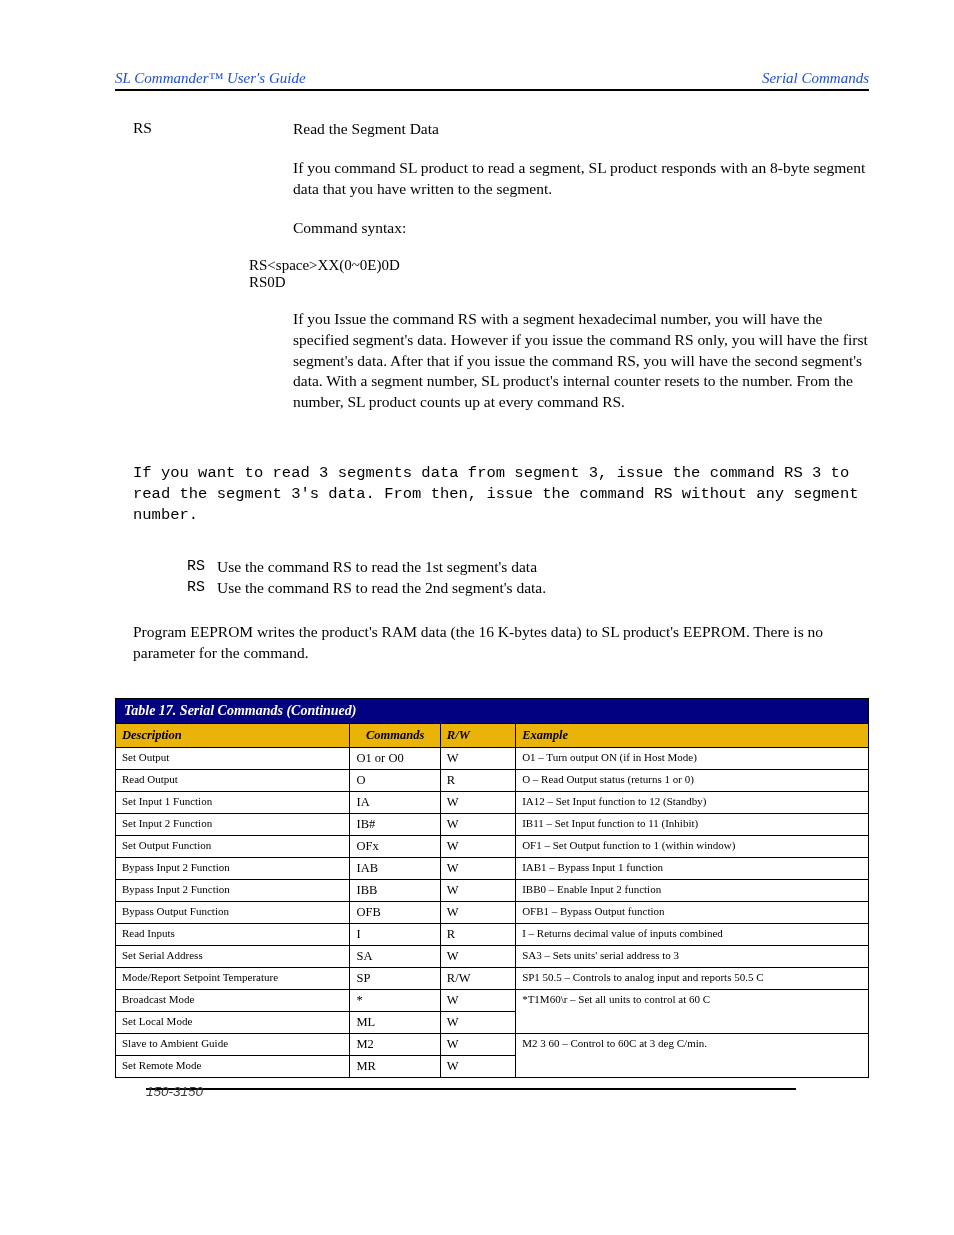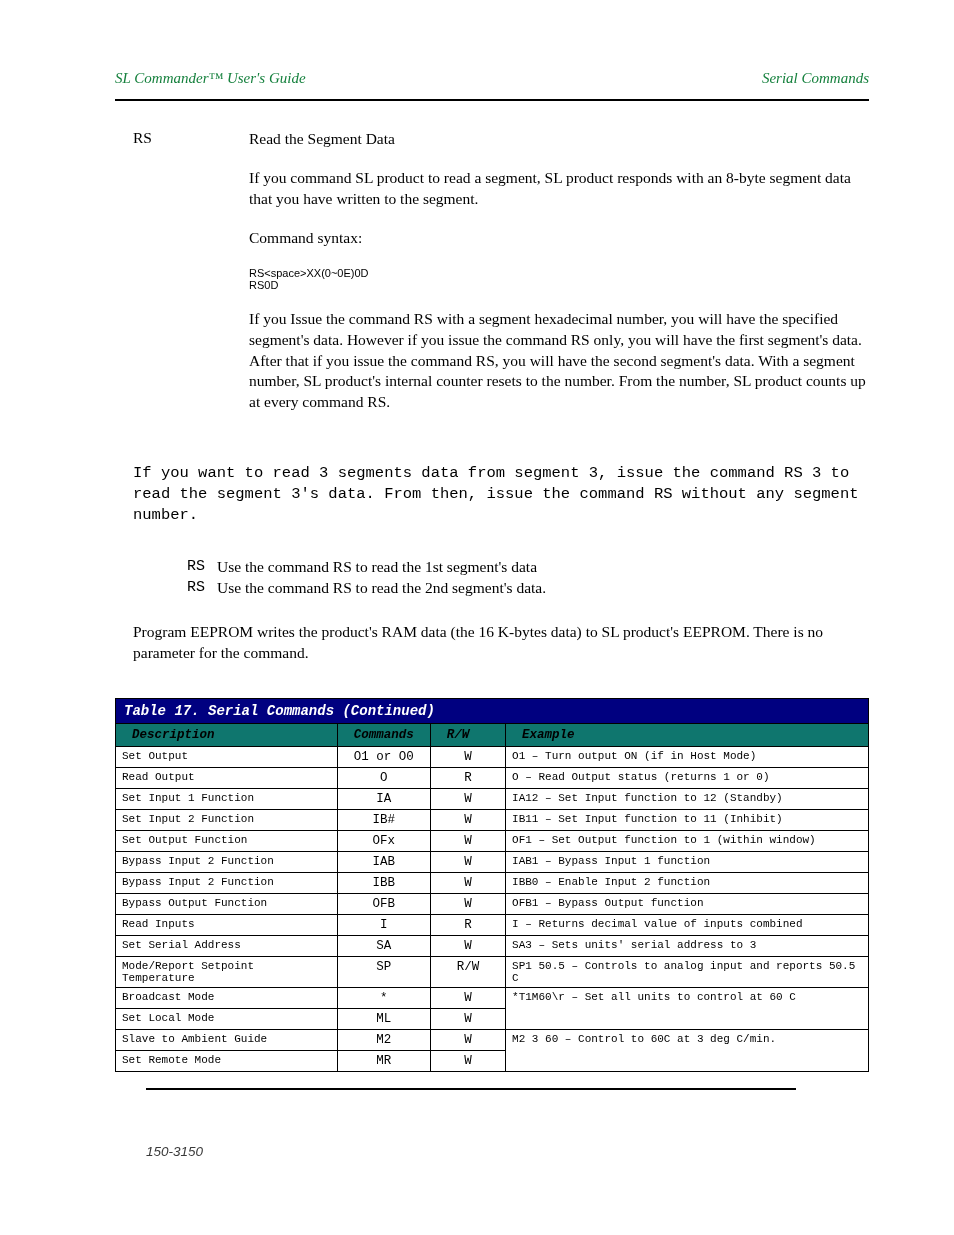--- a/index.html
+++ b/index.html
@@ -11,39 +11,39 @@
       position: relative;
     }
     .page {
       padding: 70px 85px 0 115px;
     }
     .header-row {
       display: flex;
       justify-content: space-between;
       font-style: italic;
       font-size: 15px;
-      color: #15803d;
-      margin-bottom: 12px;
+      color: #1d4ed8;
+      margin-bottom: 2px;
     }
     .header-rule {
       border: 0;
       border-top: 2px solid #000;
       margin-bottom: 28px;
     }
     .sec-rs {
       display: flex;
       gap: 46px;
       font-size: 15.5px;
       margin-left: 18px;
       margin-bottom: 32px;
     }
     .sec-rs .label { width: 70px; }
     .sec-rs .body { flex: 1; }
-    .sec-rs .body p { margin-bottom: 18px; line-height: 1.35; }
-    .mono { font-family: Liberation Sans, sans-serif; font-size: 11px; white-space: pre; }
+    .sec-rs .body p { margin-bottom: 18px; line-height: 1.35; margin-left: 44px; }
+    .mono { font-family: Liberation Serif, serif; font-size: 15px; white-space: pre; }
 
     .sec-ex {
       display: flex;
       gap: 14px;
       font-size: 15.5px;
       margin-left: 18px;
       margin-bottom: 22px;
     }
     .sec-ex .label { width: 102px; }
     .sec-ex .body { flex: 1; }
@@ -53,58 +53,58 @@
     .ex-row .desc { }
 
     .sec-pe { margin-left: 18px; font-size: 15.5px; margin-bottom: 34px; }
     .sec-pe .title { font-weight: bold; margin-bottom: 1px; }
     .sec-pe .desc { line-height: 1.35; }
 
     .table-wrap { margin-left: 0; }
     table {
       width: 100%;
       border-collapse: collapse;
-      font-family: Liberation Mono, monospace;
+      font-family: Liberation Serif, serif;
       font-size: 12.5px;
     }
     table th, table td { border: 1px solid #000; padding: 3px 6px; vertical-align: top; }
     .thead1 th {
       background: #000080;
       color: #fff;
       font-weight: bold;
       font-style: italic;
       font-size: 14px;
       text-align: left;
       padding: 4px 8px;
     }
     .thead2 th {
-      background: #0f766e;
+      background: #eab308;
       font-weight: bold;
       font-style: italic;
       text-align: left;
-      padding: 4px 16px;
+      padding: 4px 6px;
     }
     .thead2 .col-cmd { width: 12%; text-align: center; }
     .thead2 .col-rw { width: 10%; }
-    td.center { text-align: center; }
+    td.center { }
     td.left { text-align: left; }
     .tdesc { font-size: 11px; }
 
     .bottom-rule {
       position: absolute;
       left: 146px;
       width: 650px;
       border: 0;
       border-top: 2px solid #000;
       top: 1088px;
     }
     .footer {
       position: absolute;
       left: 146px;
-      top: 1144px;
+      top: 1084px;
       font-style: italic;
       font-size: 13.5px;
       font-family: Arial, Helvetica, sans-serif;
       color: #3a3a3a;
     }
   </style>
 </head>
 <body>
 
 <div class="page">

